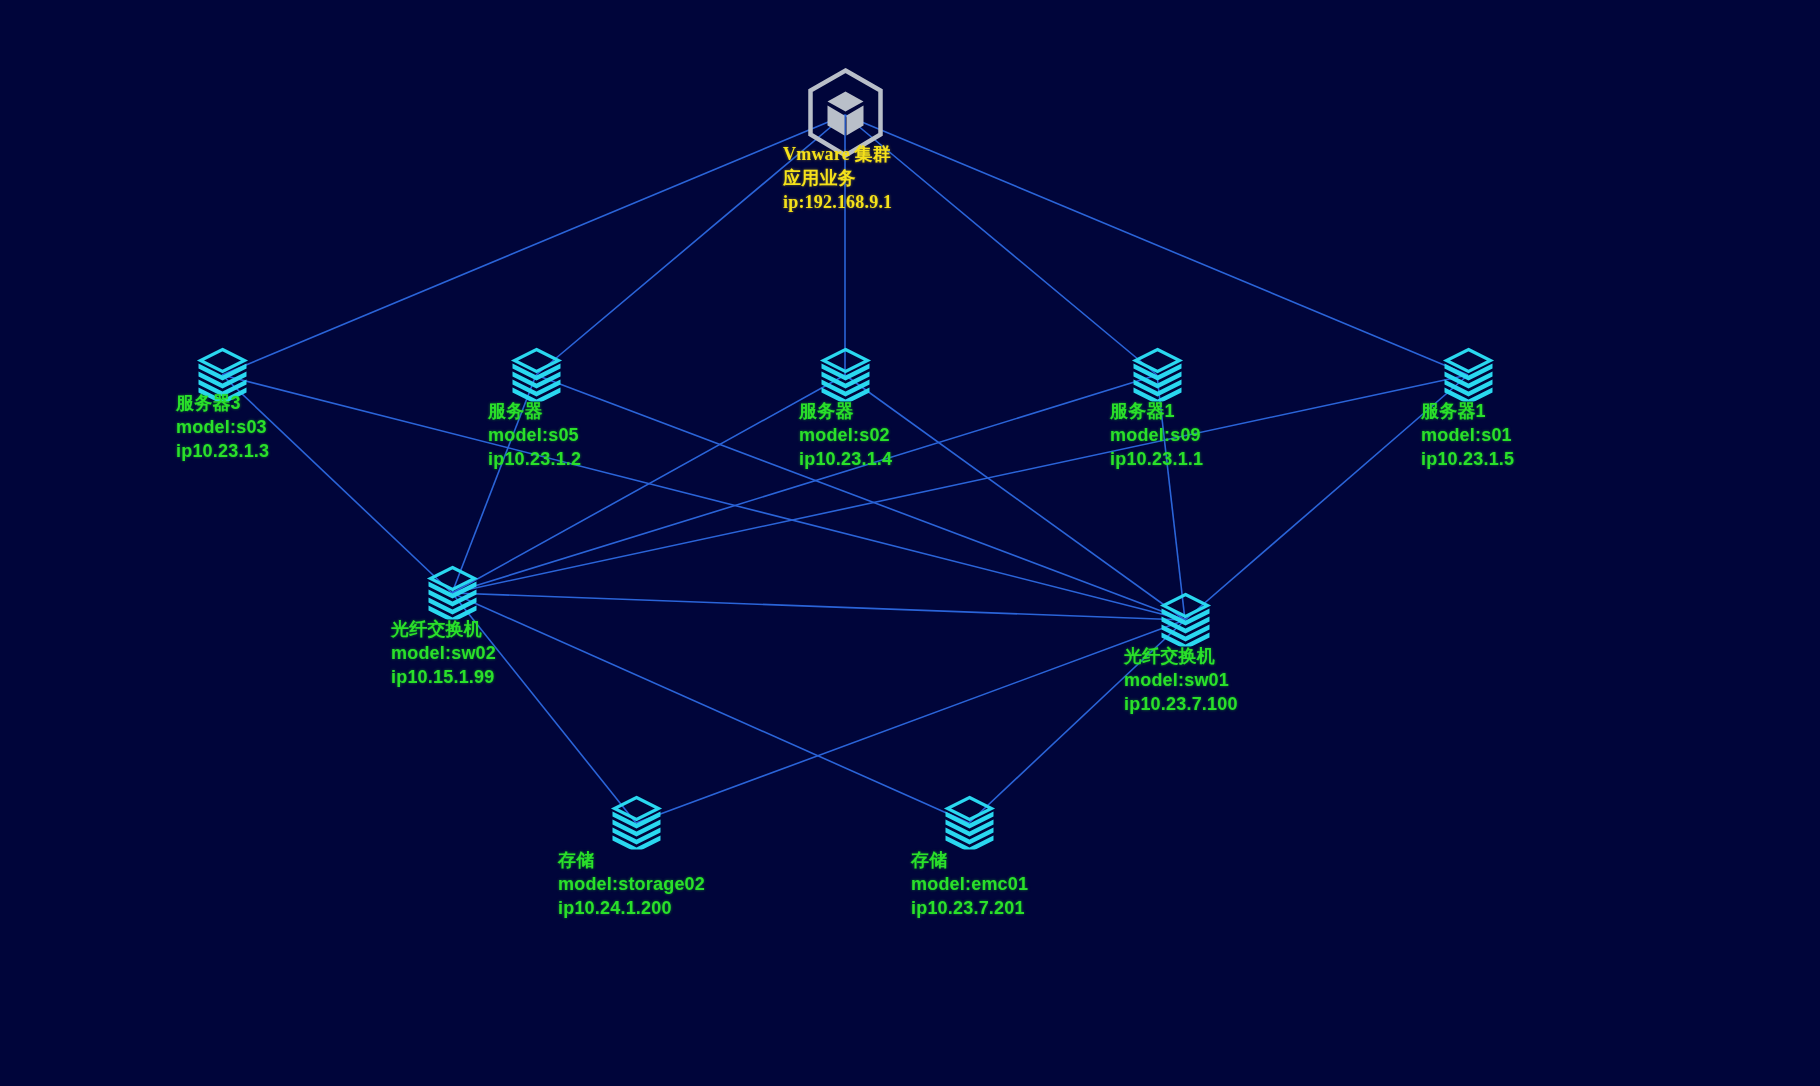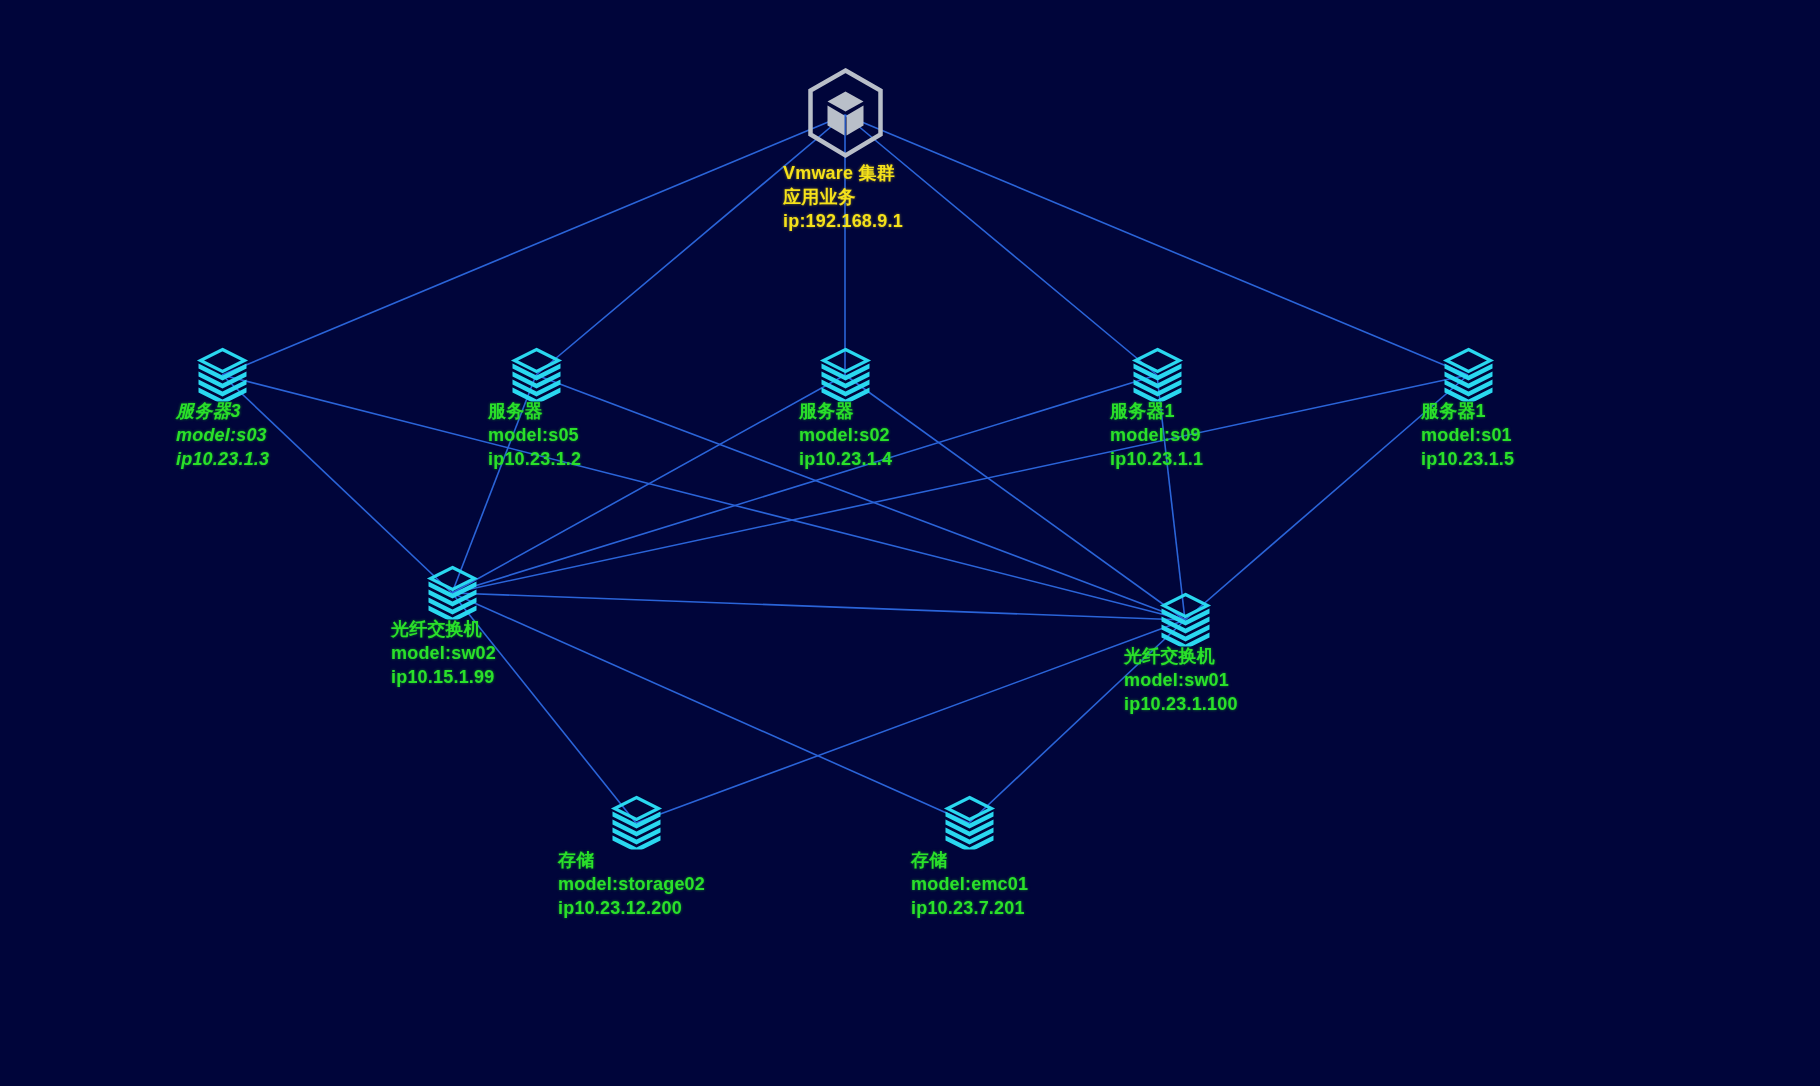--- a/index.html
+++ b/index.html
@@ -88,35 +88,35 @@
 
 <div id="node-layer">
     <div class="node" style="left: 845px; top: 115px;">
       <div class="node-icon"><svg width="82" height="92" viewBox="0 0 82 92" xmlns="http://www.w3.org/2000/svg">
           <path d="M41 3 L76 23 L76 67 L41 88 L6 67 L6 23 Z" fill="none" stroke="#b9bfc9" stroke-width="4.5"></path>
           <path d="M41 24 L59 34 L41 44 L23 34 Z" fill="#b9bfc9"></path>
           <path d="M23 38 L40 48 L40 68 L23 58 Z" fill="#b9bfc9"></path>
           <path d="M59 38 L59 58 L42 68 L42 48 Z" fill="#b9bfc9"></path>
         </svg></div>
     </div>
-    <div class="node-label yellow" style="left: 783px; top: 162px; position: absolute;">
+    <div class="node-label yellow" style="left: 783px; top: 143px; position: absolute; font-family: Liberation Serif, serif;">
       <div>Vmware 集群</div>
       <div>应用业务</div>
       <div>ip:192.168.9.1</div>
     </div>
     <div class="node" style="left: 222px; top: 375px;">
       <div class="node-icon"><svg width="60" height="56" viewBox="0 0 60 56" xmlns="http://www.w3.org/2000/svg">
           <path d="M30 4 L52 15 L30 26 L8 15 Z" fill="none" stroke="#2ad8f0" stroke-width="3.2"></path>
           <path d="M6 18 L30 30 L54 18 L54 23 L30 35 L6 23 Z" fill="#2ad8f0"></path>
           <path d="M6 26 L30 38 L54 26 L54 31 L30 43 L6 31 Z" fill="#2ad8f0"></path>
           <path d="M6 34 L30 46 L54 34 L54 39 L30 51 L6 39 Z" fill="#2ad8f0"></path>
           <path d="M6 42 L30 54 L54 42 L54 47 L30 59 L6 47 Z" fill="#2ad8f0"></path>
         </svg></div>
     </div>
-    <div class="node-label green" style="left: 176px; top: 400px; position: absolute; font-style: italic;">
+    <div class="node-label green" style="left: 176px; top: 392px; position: absolute;">
       <div>服务器3</div>
       <div>model:s03</div>
       <div>ip10.23.1.3</div>
     </div>
     <div class="node" style="left: 536px; top: 375px;">
       <div class="node-icon"><svg width="60" height="56" viewBox="0 0 60 56" xmlns="http://www.w3.org/2000/svg">
           <path d="M30 4 L52 15 L30 26 L8 15 Z" fill="none" stroke="#2ad8f0" stroke-width="3.2"></path>
           <path d="M6 18 L30 30 L54 18 L54 23 L30 35 L6 23 Z" fill="#2ad8f0"></path>
           <path d="M6 26 L30 38 L54 26 L54 31 L30 43 L6 31 Z" fill="#2ad8f0"></path>
           <path d="M6 34 L30 46 L54 34 L54 39 L30 51 L6 39 Z" fill="#2ad8f0"></path>
@@ -189,35 +189,35 @@
           <path d="M30 4 L52 15 L30 26 L8 15 Z" fill="none" stroke="#2ad8f0" stroke-width="3.2"></path>
           <path d="M6 18 L30 30 L54 18 L54 23 L30 35 L6 23 Z" fill="#2ad8f0"></path>
           <path d="M6 26 L30 38 L54 26 L54 31 L30 43 L6 31 Z" fill="#2ad8f0"></path>
           <path d="M6 34 L30 46 L54 34 L54 39 L30 51 L6 39 Z" fill="#2ad8f0"></path>
           <path d="M6 42 L30 54 L54 42 L54 47 L30 59 L6 47 Z" fill="#2ad8f0"></path>
         </svg></div>
     </div>
     <div class="node-label green" style="left: 1124px; top: 645px; position: absolute;">
       <div>光纤交换机</div>
       <div>model:sw01</div>
-      <div>ip10.23.1.100</div>
+      <div>ip10.23.7.100</div>
     </div>
     <div class="node" style="left: 636px; top: 823px;">
       <div class="node-icon"><svg width="60" height="56" viewBox="0 0 60 56" xmlns="http://www.w3.org/2000/svg">
           <path d="M30 4 L52 15 L30 26 L8 15 Z" fill="none" stroke="#2ad8f0" stroke-width="3.2"></path>
           <path d="M6 18 L30 30 L54 18 L54 23 L30 35 L6 23 Z" fill="#2ad8f0"></path>
           <path d="M6 26 L30 38 L54 26 L54 31 L30 43 L6 31 Z" fill="#2ad8f0"></path>
           <path d="M6 34 L30 46 L54 34 L54 39 L30 51 L6 39 Z" fill="#2ad8f0"></path>
           <path d="M6 42 L30 54 L54 42 L54 47 L30 59 L6 47 Z" fill="#2ad8f0"></path>
         </svg></div>
     </div>
     <div class="node-label green" style="left: 558px; top: 849px; position: absolute;">
       <div>存储</div>
       <div>model:storage02</div>
-      <div>ip10.23.12.200</div>
+      <div>ip10.24.1.200</div>
     </div>
     <div class="node" style="left: 969px; top: 823px;">
       <div class="node-icon"><svg width="60" height="56" viewBox="0 0 60 56" xmlns="http://www.w3.org/2000/svg">
           <path d="M30 4 L52 15 L30 26 L8 15 Z" fill="none" stroke="#2ad8f0" stroke-width="3.2"></path>
           <path d="M6 18 L30 30 L54 18 L54 23 L30 35 L6 23 Z" fill="#2ad8f0"></path>
           <path d="M6 26 L30 38 L54 26 L54 31 L30 43 L6 31 Z" fill="#2ad8f0"></path>
           <path d="M6 34 L30 46 L54 34 L54 39 L30 51 L6 39 Z" fill="#2ad8f0"></path>
           <path d="M6 42 L30 54 L54 42 L54 47 L30 59 L6 47 Z" fill="#2ad8f0"></path>
         </svg></div>
     </div>

